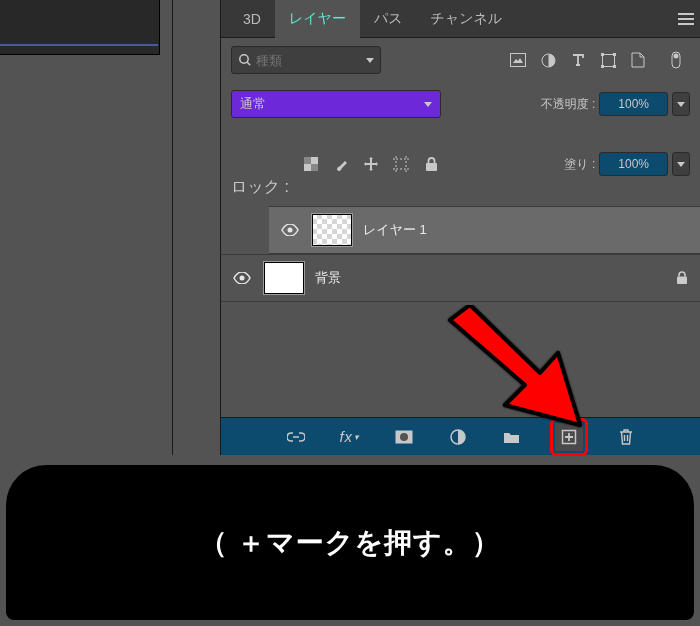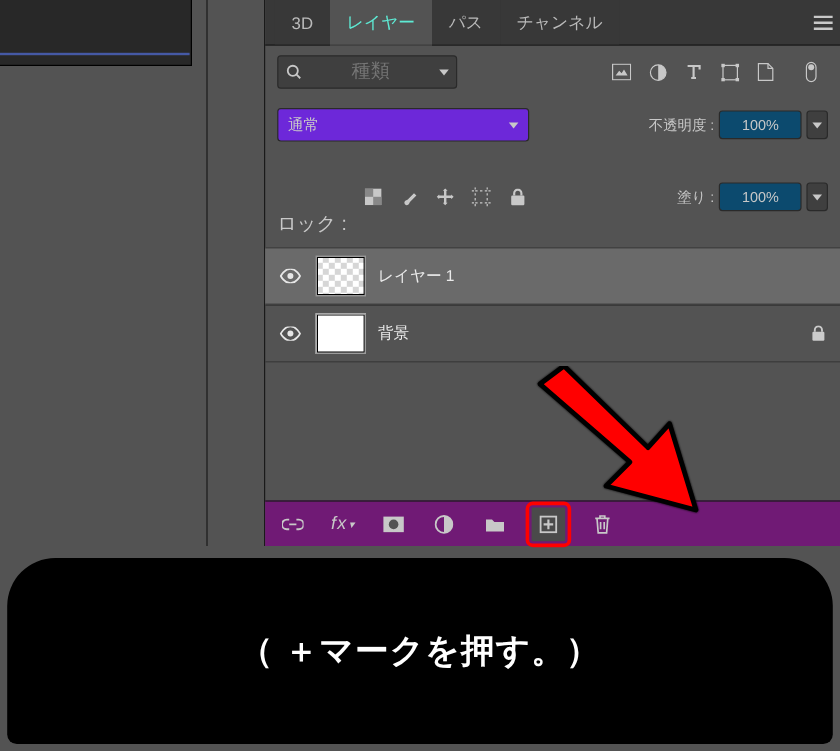--- a/index.html
+++ b/index.html
@@ -97,24 +97,23 @@
       border-radius: 3px;
       height: 28px;
       width: 150px;
       padding: 0 6px;
       gap: 4px;
     }
     .search-box input {
       background: transparent;
       border: none;
       color: #e5e5e5;
-      font-size: 16px;
+      font-size: 13px;
       width: 100%;
       outline: none;
-      text-align: center;
     }
     .filter-icons {
       display: flex;
       gap: 14px;
       margin-left: auto;
       padding-right: 6px;
     }
     .icon {
       width: 16px; height: 16px;
       display: inline-flex;
@@ -163,21 +162,21 @@
     .layer-list { }
     .layer-row {
       display: flex;
       align-items: center;
       height: 48px;
       padding: 0 10px;
       gap: 10px;
       border-top: 1px solid #3a3a3a;
       border-bottom: 1px solid #3a3a3a;
     }
-    .layer-row.selected { background: #6a6a6a; }
+    .layer-row.selected { background: #6a6a6a; margin-left: 48px; }
     .eye {
       width: 22px; height: 22px;
       display: inline-flex; align-items:center; justify-content:center;
     }
     .thumb {
       width: 42px; height: 34px;
       border: 1px solid #9b9b9b;
       position: relative;
       box-shadow: inset 0 0 0 1px #000;
     }
@@ -188,25 +187,25 @@
     }
     .thumb.white { background: #fff; }
     .layer-name { color: #eaeaea; font-size: 13px; }
     .lock-icon-right { margin-left: auto; opacity:.9; }
     .panel-footer {
       position: absolute;
       left: 0; right: 0; bottom: 0;
       height: 38px;
       display: flex;
       align-items: center;
-      justify-content: flex-start;
-      gap: 20px;
+      justify-content: center;
+      gap: 32px;
       padding: 0 12px;
       border-top: 1px solid #1a1a1a;
-      background: #701a75;
+      background: #0c4a6e;
     }
     .footer-btn {
       width: 22px; height: 22px;
       display: inline-flex; align-items:center; justify-content:center;
       color: #c8c8c8;
       position: relative;
     }
     .new-layer-highlight {
       outline: 3px solid #ff0000;
       outline-offset: 2px;

